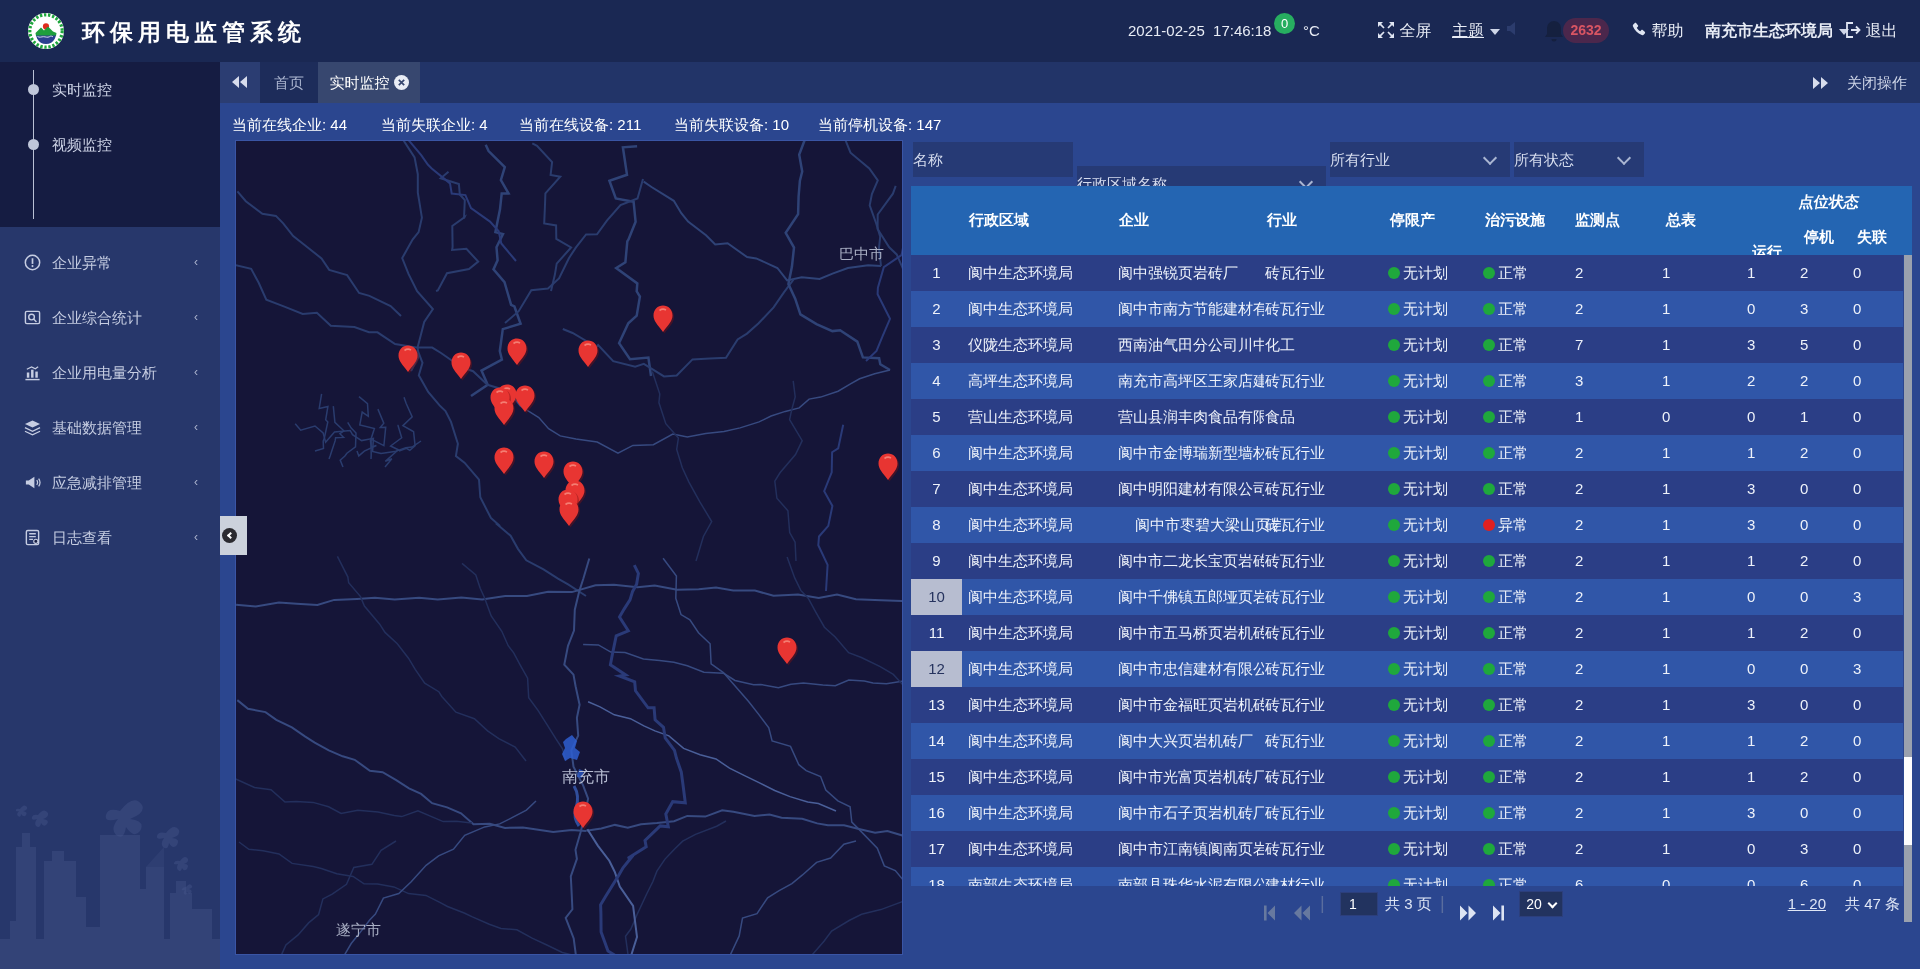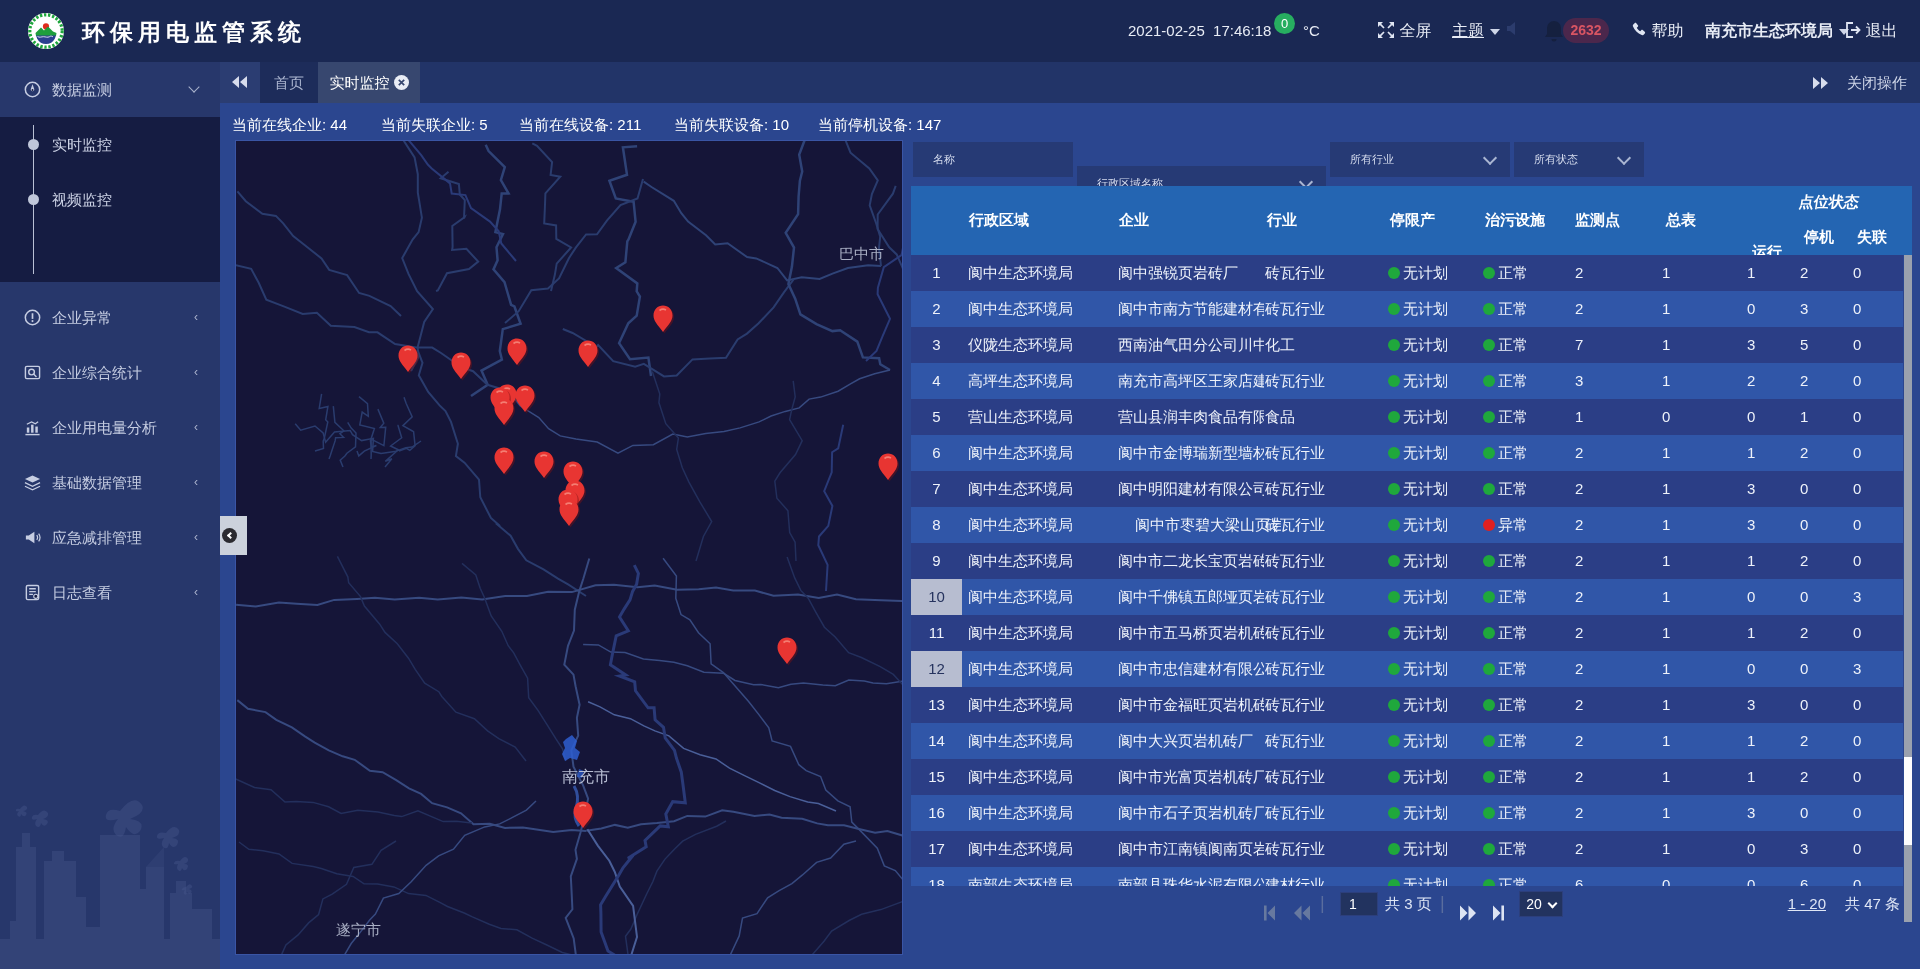--- a/index.html
+++ b/index.html
@@ -44,21 +44,21 @@
 #tbright { position:absolute; right:0; top:0; height:41px; line-height:41px; color:#cfd6e8; font-size:15px; }
 
 
 #stats { position:absolute; left:220px; top:103px; width:1700px; height:37px; color:#fff; font-size:15px; }
 #stats span { position:absolute; top:13px; white-space:nowrap; }
 #map { position:absolute; left:235px; top:140px; width:668px; height:815px; background:#151538; border:1px solid #3a55a5; overflow:hidden; }
 #collapse { position:absolute; left:220px; top:516px; width:27px; height:39px; background:#ccd2dc; z-index:6; }
 #collapse .cc { position:absolute; left:2px; top:12px; width:15px; height:15px; border-radius:50%; background:#2b2b30; }
 
 
-.fbox { position:absolute; top:142px; height:35px; background:#263a75; color:#d5dcee; font-size:11px; line-height:35px; padding-left:20px; }
+.fbox { position:absolute; top:142px; height:35px; background:#263a75; color:#d5dcee; font-size:15px; line-height:35px; padding-left:0; }
 .fbox .chev { position:absolute; right:15px; top:11px; width:10px; height:10px; border-right:2px solid #aab6d2; border-bottom:2px solid #aab6d2; transform:rotate(45deg); }
 
 
 #thead { position:absolute; left:911px; top:186px; width:1001px; height:69px; background:#2465b2; color:#fff; font-size:15px; font-weight:bold; }
 #thead .h { position:absolute; white-space:nowrap; }
 #tbody { position:absolute; left:911px; top:255px; width:992px; height:631px; overflow:hidden; }
 .row { position:relative; width:992px; height:36px; color:#eef2fa; font-size:15px; }
 .row.odd { background:#2b3e86; }
 .row.even { background:#3056a8; }
 .c { position:absolute; top:0; height:36px; line-height:36px; white-space:nowrap; overflow:hidden; }
@@ -113,29 +113,20 @@
         <path d="M3.6 1.2c.5-.5 1.3-.4 1.7.1l1.6 2c.4.4.3 1.1-.1 1.5l-1 .9c.5 1.2 2.3 3 3.5 3.5l.9-1c.4-.4 1.1-.5 1.5-.1l2 1.6c.5.4.6 1.2.1 1.7l-1.2 1.3c-.5.5-1.2.7-1.9.4-4-1.5-7.3-4.8-8.8-8.8-.2-.7-.1-1.4.4-1.9z" fill="#dfe5f2"></path>
       </svg> 帮助</div>
   <div class="hitem" id="horg">南充市生态环境局<span class="caret"></span></div>
   <div class="hitem" id="hexit"><svg width="16" height="16" viewBox="0 0 16 16" style="vertical-align:-2px">
         <path d="M8 1H2v14h6" fill="none" stroke="#dfe5f2" stroke-width="1.8"></path>
         <path d="M6 8h8M11 4.5L14.5 8 11 11.5" fill="none" stroke="#dfe5f2" stroke-width="1.8"></path>
       </svg> 退出</div>
 </div>
 
 <div id="sidebar">
-  <div class="mitem">
-      <svg class="mico" viewBox="0 0 18 18">
-        <circle cx="9" cy="9" r="7.6" fill="none" stroke="#c6cde2" stroke-width="1.6"></circle>
-        <path d="M9 3.2l1.8 5.2a1.9 1.9 0 11-3.6 0z" fill="#c6cde2"></path>
-        <circle cx="9" cy="9.6" r="1" fill="#151c42"></circle>
-      </svg>
-      <span class="mtxt">数据监测</span>
-      <span class="arr" style="top:21px;width:8px;height:8px;border-right:1.6px solid #aab3cd;border-bottom:1.6px solid #aab3cd;transform:rotate(45deg);"></span>
-    </div>
   <div id="submenu">
     <div class="line"></div>
     <div class="smitem">
         <span class="dot"></span>
         <span class="mtxt">实时监控</span>
       </div>
     <div class="smitem">
         <span class="dot"></span>
         <span class="mtxt">视频监控</span>
       </div>
@@ -234,21 +225,21 @@
         <circle cx="7.5" cy="7.5" r="7.5" fill="#e9edf5"></circle>
         <path d="M4.8 4.8l5.4 5.4M10.2 4.8l-5.4 5.4" stroke="#37476f" stroke-width="1.7"></path>
       </svg></div>
   <div id="tbright"><svg width="16" height="12" viewBox="0 0 16 12" style="vertical-align:-1px">
         <path d="M1 0l7 6-7 6zM9 0l7 6-7 6z" fill="#d7dcec"></path>
       </svg><span style="margin:0 13px 0 19px">关闭操作</span></div>
 </div>
 
 <div id="stats">
   <span style="left:12px">当前在线企业: 44</span>
-  <span style="left:161px">当前失联企业: 5</span>
+  <span style="left:161px">当前失联企业: 4</span>
   <span style="left:299px">当前在线设备: 211</span>
   <span style="left:454px">当前失联设备: 10</span>
   <span style="left:598px">当前停机设备: 147</span>
 </div>
 
 <div id="map"><svg width="666" height="813" viewBox="0 0 666 813">
       <path d="M1.4,50.3 L9.8,60.2 L26.4,72.8 L39.9,74.9 L47.2,82.3 L57.2,95.1 L67.3,103.0 L85.5,117.4 L93.2,128.9 L111.1,134.1 L123.1,152.0 L133.4,154.9 L154.6,165.0 L165.0,175.0" stroke="#2a3c6e" stroke-width="2" fill="none" opacity="1.0"></path>
 <path d="M164.3,-5.6 L178.6,16.5 L181.8,33.2 L181.8,51.6 L183.3,60.7 L185.9,76.7 L182.6,91.1 L176.6,98.6 L166.2,117.1 L172.5,132.9 L181.1,150.2 L196.9,168.1 L188.2,180.9 L181.7,206.1 L182.1,216.5 L175.0,230.0" stroke="#2a3c6e" stroke-width="2" fill="none" opacity="1.0"></path>
 <path d="M249.7,3.7 L252.6,10.1 L268.8,26.2 L264.9,39.0 L272.5,52.4 L265.7,52.5 L264.0,68.3 L259.4,91.1 L267.0,93.0 L260.5,106.3 L261.6,119.3 L257.5,128.4 L268.5,141.2 L275.1,163.9 L278.4,165.5 L284.6,182.8 L266.8,188.1 L263.8,210.0 L265.9,218.5 L245.5,229.6 L251.7,243.7 L235.0,255.0" stroke="#2f4377" stroke-width="2.5" fill="none" opacity="1.0"></path>
 <path d="M212.5,30.8 L204.7,37.3 L222.9,43.1 L223.8,53.5 L228.8,59.0 L228.0,77.3 L228.5,76.2 L216.3,84.9 L216.6,105.9 L216.1,108.9 L230.4,107.8 L242.2,120.6 L233.0,128.0 L211.0,132.2 L201.8,149.4 L200.0,150.0" stroke="#2a3c6e" stroke-width="2" fill="none" opacity="1.0"></path>

